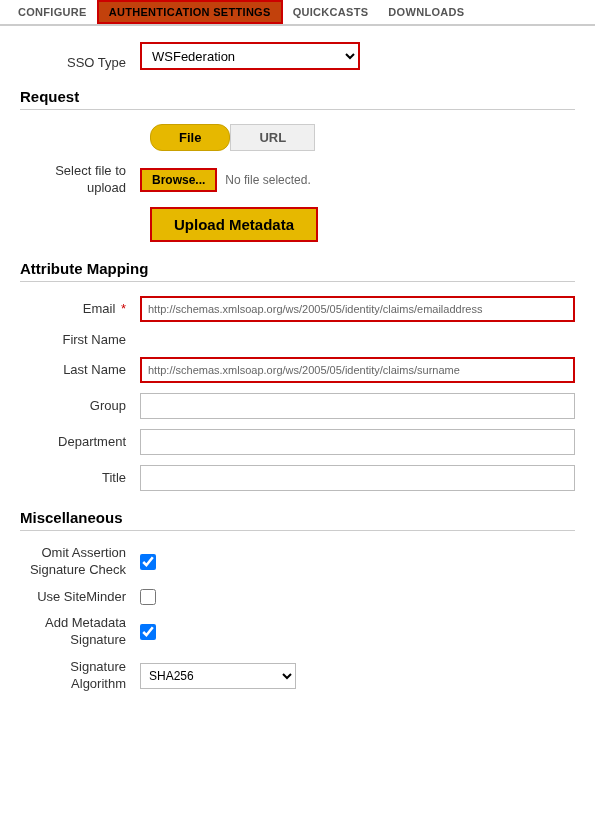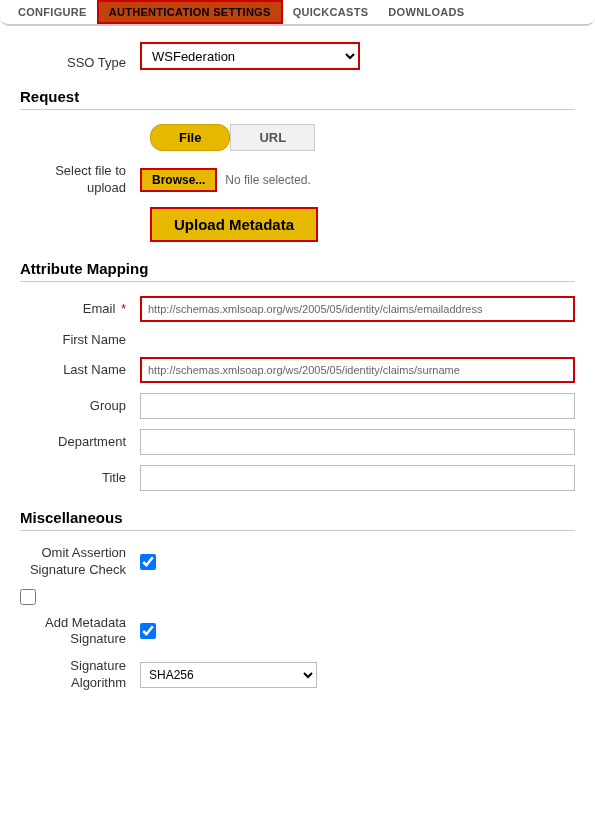--- a/index.html
+++ b/index.html
@@ -13,21 +13,20 @@
     }
 
     
     .top-nav {
       display: flex;
       align-items: center;
       border-bottom: 2px solid #ccc;
       padding: 12px 8px;
       height: 26px;
       gap: 0;
-      border-radius: 9px;
     }
     .nav-item {
       padding: 4px 10px;
       font-size: 11px;
       font-weight: bold;
       color: #555;
       cursor: pointer;
       text-transform: uppercase;
       letter-spacing: 0.3px;
     }
@@ -170,21 +169,21 @@
       line-height: 1.3;
     }
     .misc-checkbox {
       width: 16px;
       height: 16px;
       cursor: pointer;
     }
 
     
     .sig-select {
-      width: 177px;
+      width: 156px;
       height: 26px;
       border: 1px solid #bbb;
       padding: 2px 4px;
       font-size: 12px;
       background: #fff;
     }
   </style>
 </head>
 <body>
 
@@ -257,20 +256,21 @@
   </div>
 
   <div class="section-header" style="margin-top:18px;">Miscellaneous</div>
 
   <div class="misc-row">
     <div class="misc-label">Omit Assertion Signature Check</div>
     <input class="misc-checkbox" type="checkbox" checked="" style="">
   </div>
 
   <div class="misc-row">
+    <div class="misc-label">Use SiteMinder</div>
     <input class="misc-checkbox" type="checkbox" style="">
   </div>
 
   <div class="misc-row">
     <div class="misc-label">Add Metadata Signature</div>
     <input class="misc-checkbox" type="checkbox" checked="" style="">
   </div>
 
   <div class="misc-row">
     <div class="misc-label">Signature Algorithm</div>

